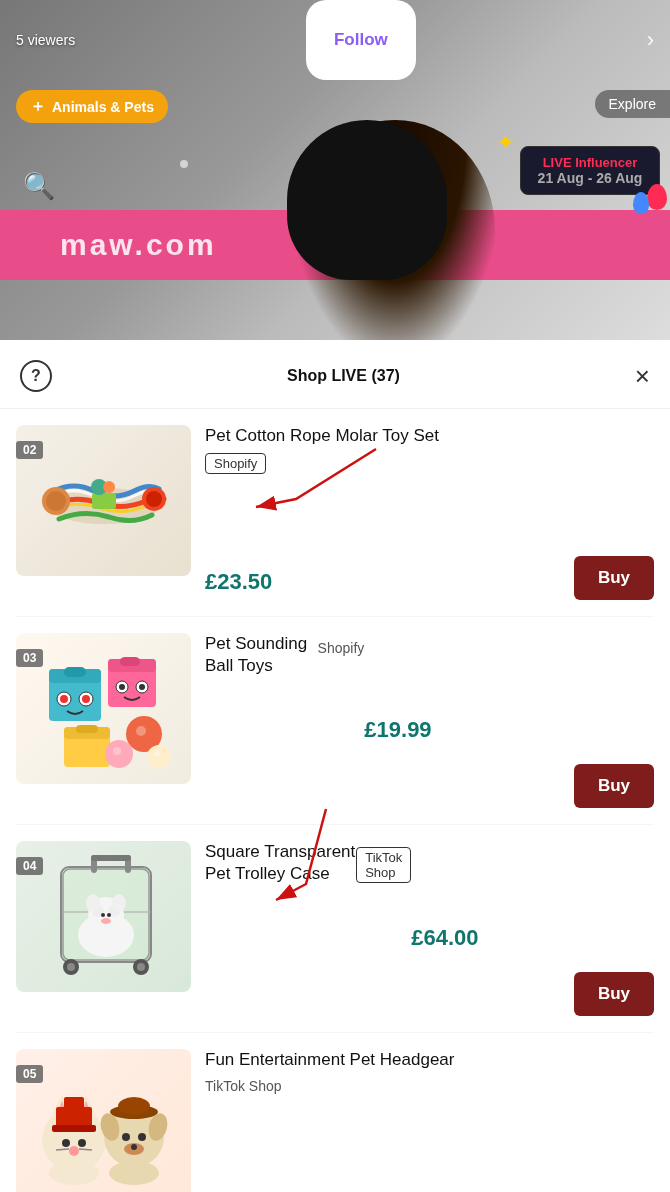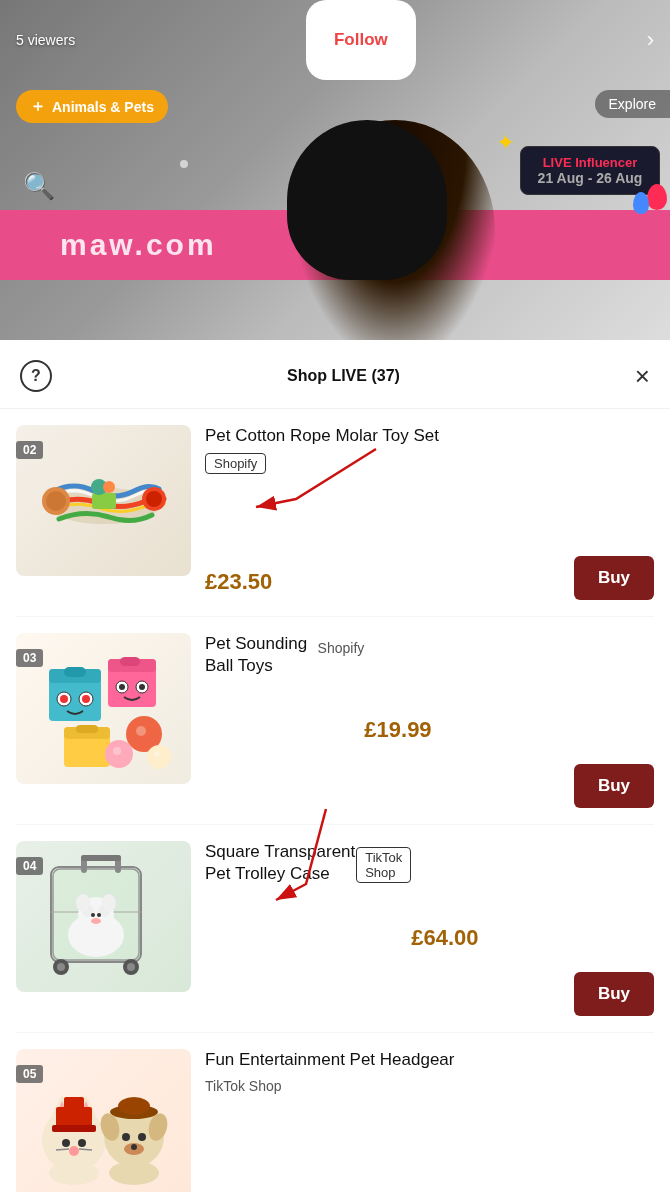--- a/index.html
+++ b/index.html
@@ -56,21 +56,21 @@
     .viewers-badge {
       display: flex;
       align-items: center;
       gap: 6px;
       color: #fff;
       font-size: 14px;
       text-shadow: 0 1px 3px rgba(0,0,0,0.5);
     }
     .follow-btn {
       background: #fff;
-      color: #ef4444;
+      color: #8b5cf6;
       border: none;
       border-radius: 20px;
       padding: 24px 28px;
       font-size: 17px;
       font-weight: 600;
       cursor: pointer;
     }
     .close-top {
       color: #fff;
       font-size: 22px;
@@ -227,20 +227,21 @@
     .img-ball-toy {
       background: linear-gradient(135deg, #fff8f0 0%, #f0ece0 100%);
       display: flex;
       align-items: center;
       justify-content: center;
     }
     .img-trolley {
       background: linear-gradient(135deg, #e8f0e8 0%, #d8e8d8 100%);
       display: flex;
       align-items: center;
+      justify-content: center;
       padding-left: 15px;
     }
     .img-headgear {
       background: linear-gradient(135deg, #fff0e8 0%, #ffe8d8 100%);
       display: flex;
       align-items: center;
       justify-content: center;
     }
 
     
@@ -262,21 +263,21 @@
       width: fit-content;
     }
     .platform-text {
       font-size: 14px;
       color: #555;
       font-weight: 400;
     }
     .product-price {
       font-size: 22px;
       font-weight: 700;
-      color: #a16207;
+      color: #0f766e;
       margin-top: 8px;
     }
     .buy-btn {
       background: #7f1d1d;
       color: #fff;
       border: none;
       border-radius: 6px;
       padding: 12px 24px;
       font-size: 17px;
       font-weight: 700;

